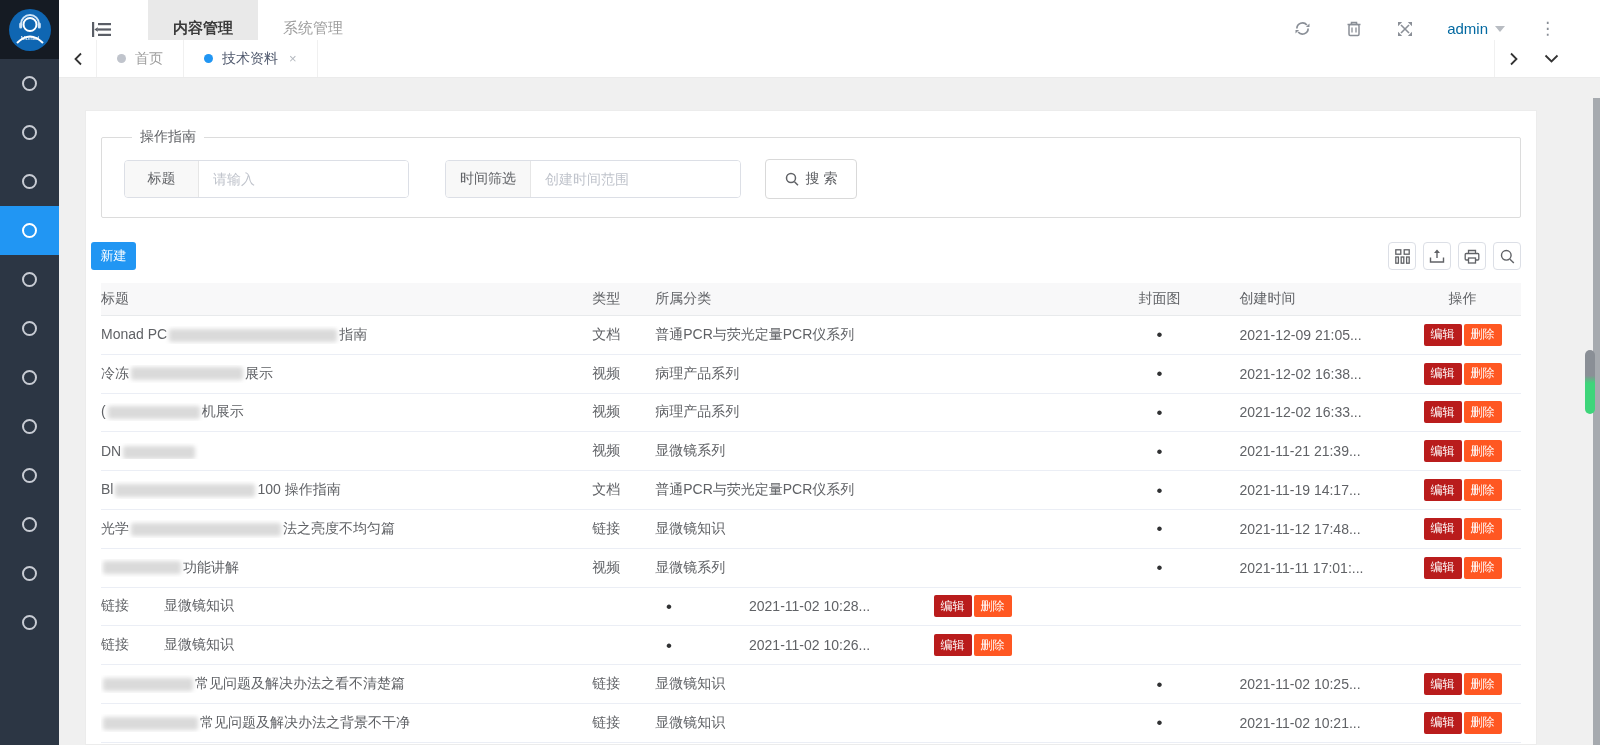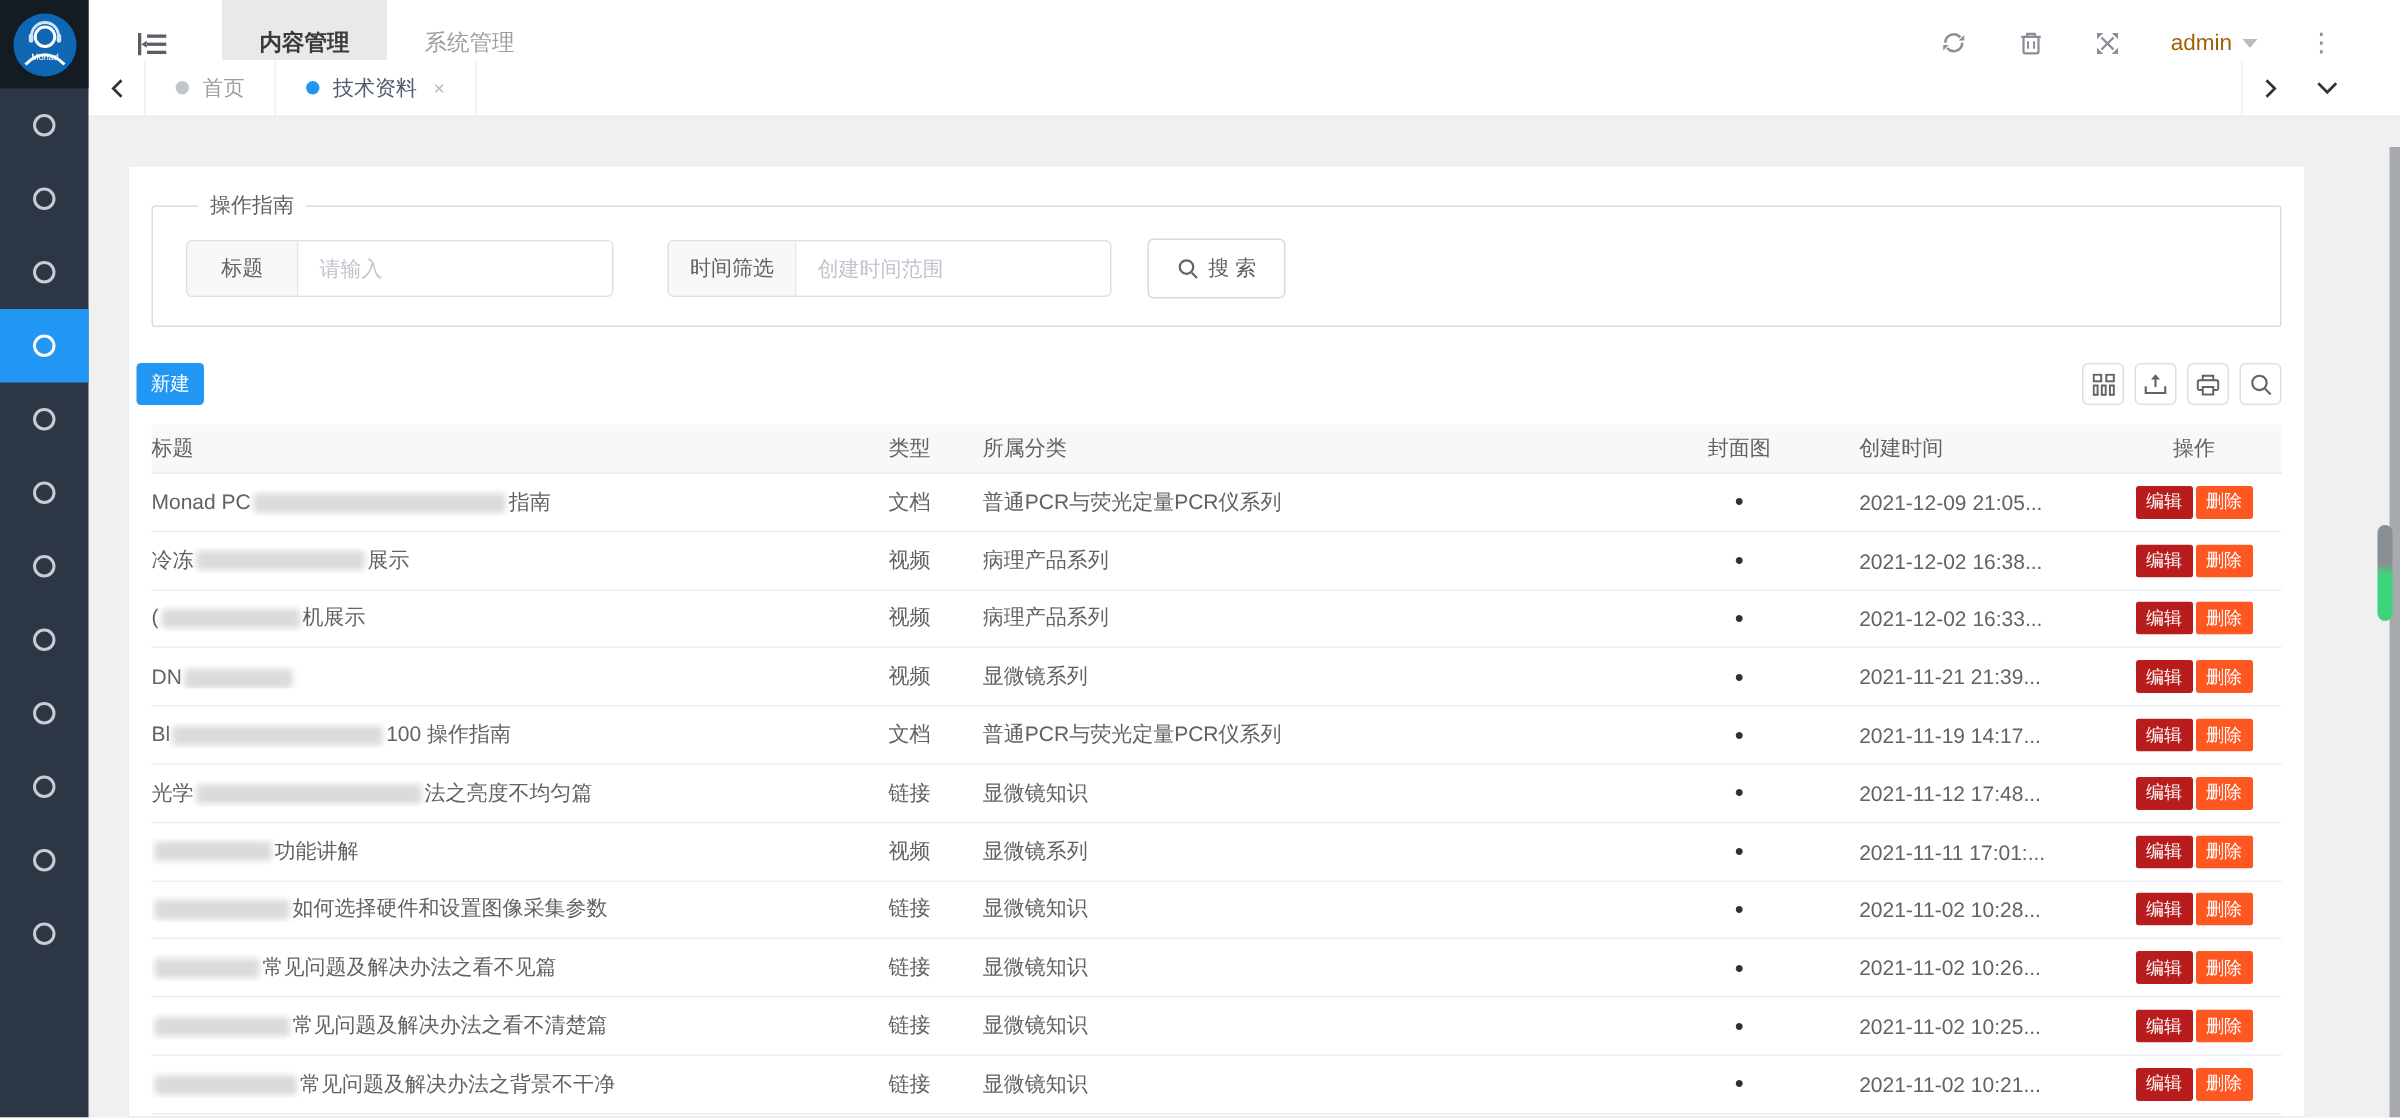--- a/index.html
+++ b/index.html
@@ -17,21 +17,21 @@
 
   
   .header { position:absolute; left:59px; top:0; right:0; height:58px; background:#fff; border-bottom:1px solid #f2f2f2; display:flex; align-items:stretch; }
   .collapse-btn { width:58px; height:58px; display:flex; align-items:center; justify-content:center; cursor:pointer; margin-left:13px; }
   .nav-tabs { display:flex; margin-left:18px; }
   .nav-tab { padding:0 25px; display:flex; align-items:center; font-size:15px; color:#9e9e9e; cursor:pointer; }
   .nav-tab.active { background:#e9e9e9; color:#3b3b3b; font-weight:bold;text-align:center; }
   .header-right { margin-left:auto; display:flex; align-items:center; gap:34px; padding-right:44px; }
   .hicon { width:17px; height:17px; display:flex; align-items:center; justify-content:center; cursor:pointer; }
   .admin-group { display:flex; align-items:center; gap:7px; cursor:pointer; }
-  .admin-name { font-size:15px; color:#a16207; }
+  .admin-name { font-size:15px; color:#0369a1; }
   .caret { width:0; height:0; border-left:5px solid transparent; border-right:5px solid transparent; border-top:6px solid #b8bcc2; }
   .kebab { font-size:17px; color:#8a8f97; letter-spacing:0; line-height:1; cursor:pointer; }
 
   
   .tabbar { position:absolute; left:59px; top:40px; right:0; height:38px; background:#fff; border-bottom:1px solid #ebebeb; display:flex; align-items:stretch; }
   .tab-arrow { width:38px; display:flex; align-items:center; justify-content:center; cursor:pointer; }
   .tab-arrow.prev { border-right:1px solid #f0f0f0; }
   .page-tab { display:flex; align-items:center; gap:9px; padding:0 20px; border-right:1px solid #f0f0f0; font-size:14px; color:#9e9e9e; cursor:pointer; }
   .page-tab .tdot { width:9px; height:9px; border-radius:50%; background:#c0c4cc; }
   .page-tab.active { color:#515a6e; }
@@ -392,39 +392,33 @@
       <span class="dot">•</span>
     </div>
     <div class="cell c-date">2021-11-11 17:01:...</div>
     <div class="cell c-act">
       <button class="btn-edit">编辑</button>
       <button class="btn-del">删除</button>
     </div>
   </div>
 
   <div class="trow">
-    <div class="cell c-title">
-      <span></span><span class="blur" style="width: 90px;"></span><span>如何选择硬件和设置图像采集参数</span>
-    </div>
     <div class="cell c-type">链接</div>
     <div class="cell c-cat">显微镜知识</div>
     <div class="cell c-cover">
       <span class="dot">•</span>
     </div>
     <div class="cell c-date">2021-11-02 10:28...</div>
     <div class="cell c-act">
       <button class="btn-edit">编辑</button>
       <button class="btn-del">删除</button>
     </div>
   </div>
 
   <div class="trow">
-    <div class="cell c-title">
-      <span></span><span class="blur" style="width: 70px;"></span><span>常见问题及解决办法之看不见篇</span>
-    </div>
     <div class="cell c-type">链接</div>
     <div class="cell c-cat">显微镜知识</div>
     <div class="cell c-cover">
       <span class="dot">•</span>
     </div>
     <div class="cell c-date">2021-11-02 10:26...</div>
     <div class="cell c-act">
       <button class="btn-edit">编辑</button>
       <button class="btn-del">删除</button>
     </div>

